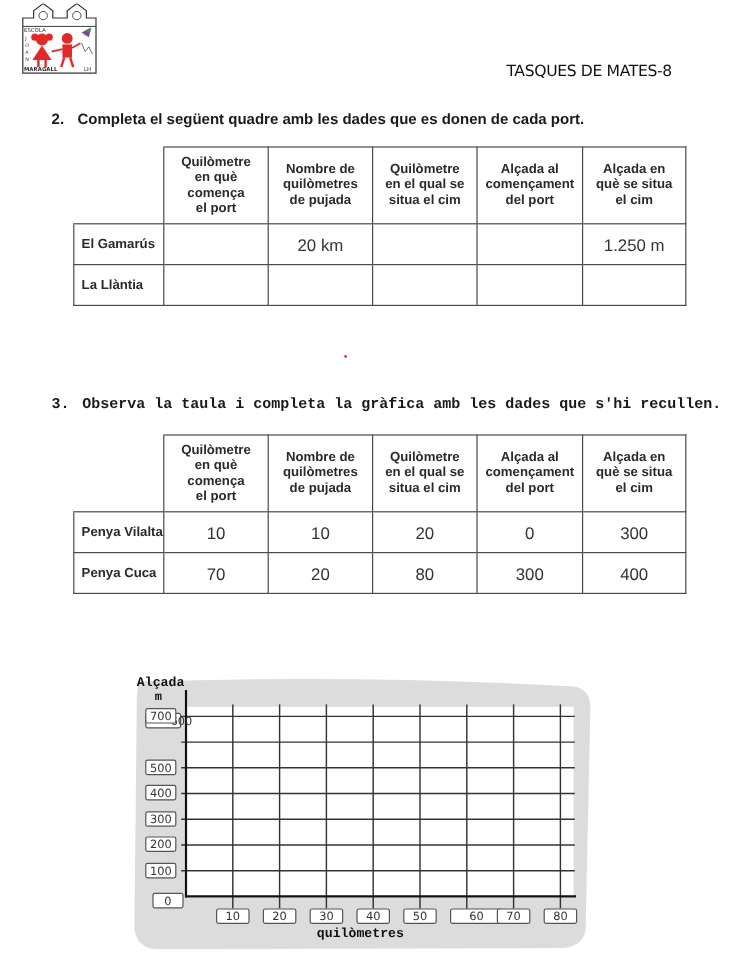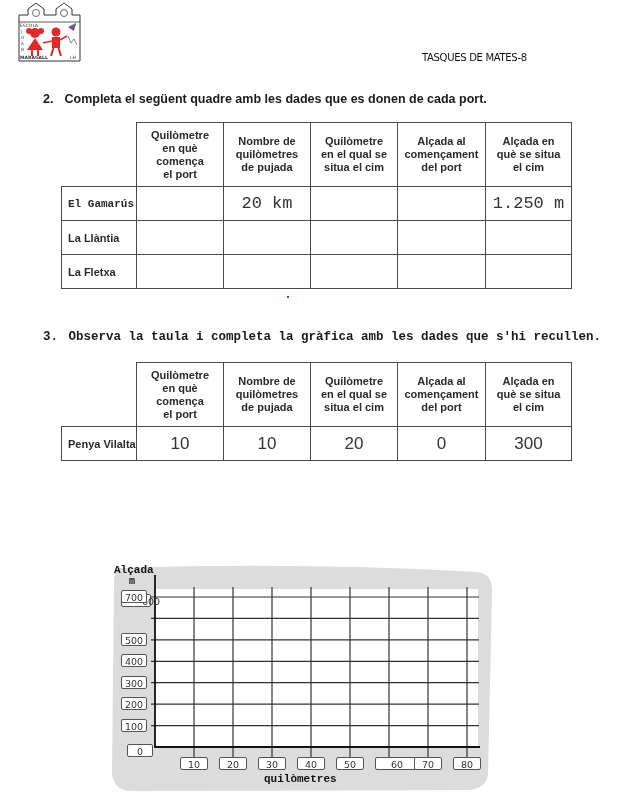--- a/index.html
+++ b/index.html
@@ -1,26 +1,26 @@
 <!DOCTYPE html>
 <html><head>
 <meta charset="utf-8">
 <style>
   html, body { margin: 0; padding: 0; background: #ffffff; }
   body { width: 627px; height: 807px; position: relative; overflow: hidden; font-family: "Liberation Sans", sans-serif; color: #1a1a1a; }
   .logo { position: absolute; left: 18px; top: 3px; width: 64px; height: 60px; }
-  .doc-title { position: absolute; left: 422px; top: 52px; font-family: "DejaVu Sans", sans-serif; font-size: 10px; color: #111; letter-spacing: -0.3px; }
+  .doc-title { position: absolute; left: 422px; top: 52px; font-family: "DejaVu Sans", sans-serif; font-size: 13px; color: #111; letter-spacing: -0.3px; }
   .question { position: absolute; left: 43px; font-size: 12.5px; font-weight: bold; color: #1a1a1a; }
   .question .num { display: inline-block; width: 18px; }
   table.grid { position: absolute; border-collapse: collapse; font-size: 11px; }
   table.grid td, table.grid th { border: 1.5px solid #4a4a4a; padding: 0; text-align: center; vertical-align: middle; }
   table.grid th { font-weight: bold; line-height: 13px; color: #2a2a2a; }
   table.grid th.corner { border-top: none; border-left: none; }
   table.grid td.rowlabel { text-align: left; padding-left: 6px; font-weight: bold; color: #2a2a2a; }
-  table.grid td.val { color: #333; font-size: 17px; }
+  table.grid td.val { color: #333; font-size: 14px; }
   .red-dot { position: absolute; left: 287px; top: 296px; width: 2px; height: 2px; background: #e0201e; }
   .chart { position: absolute; left: 100px; top: 560px; width: 400px; height: 235px; }
   .chart svg { position: absolute; left: 0; top: 0; }
   .ylabel, .xlabel { position: absolute; font-size: 11px; font-weight: bold; font-family: Liberation Mono, monospace; color: #111; }
   .tickbox { position: absolute; height: 13px; background: #fff; border: 1.2px solid #555; border-radius: 2px; font-size: 9.5px; text-align: center; line-height: 13px; color: #333; font-family: "DejaVu Sans", sans-serif; box-sizing: border-box; }
 </style>
 </head>
 <body>
 
 <div class="logo">
@@ -76,38 +76,30 @@
     </colgroup>
   <tbody>
       <tr style="height:64px;">
     <th class="corner"></th>
     <th><span>Quilòmetre</span><br><span>en què</span><br><span>comença</span><br><span>el port</span></th>
     <th><span>Nombre de</span><br><span>quilòmetres</span><br><span>de pujada</span></th>
     <th><span>Quilòmetre</span><br><span>en el qual se</span><br><span>situa el cim</span></th>
     <th><span>Alçada al</span><br><span>començament</span><br><span>del port</span></th>
     <th><span>Alçada en</span><br><span>què se situa</span><br><span>el cim</span></th>
   </tr>
-  <tr style="height:34px;font-family:Liberation Mono, monospace;">
+  <tr style="height:34px;">
     <td class="rowlabel">El Gamarús</td>
     <td class="val"></td>
     <td class="val">20 km</td>
     <td class="val"></td>
     <td class="val"></td>
     <td class="val">1.250 m</td>
   </tr>
   <tr style="height:34px;">
     <td class="rowlabel">La Llàntia</td>
-    <td class="val"></td>
-    <td class="val"></td>
-    <td class="val"></td>
-    <td class="val"></td>
-    <td class="val"></td>
-  </tr>
-  <tr style="height:34px;">
-    <td class="rowlabel">La Fletxa</td>
     <td class="val"></td>
     <td class="val"></td>
     <td class="val"></td>
     <td class="val"></td>
     <td class="val"></td>
   </tr>
 </tbody>
   </table>
 
 <div class="red-dot"></div>
@@ -135,20 +127,28 @@
     <th><span>Alçada al</span><br><span>començament</span><br><span>del port</span></th>
     <th><span>Alçada en</span><br><span>què se situa</span><br><span>el cim</span></th>
   </tr>
   <tr style="height:34px;">
     <td class="rowlabel">Penya Vilalta</td>
     <td class="val">10</td>
     <td class="val">10</td>
     <td class="val">20</td>
     <td class="val">0</td>
     <td class="val">300</td>
+  </tr>
+  <tr style="height:34px;">
+    <td class="rowlabel">Penya Cuca</td>
+    <td class="val">70</td>
+    <td class="val">20</td>
+    <td class="val">80</td>
+    <td class="val">300</td>
+    <td class="val">400</td>
   </tr>
 </tbody>
   </table>
 
 <div class="chart" id="chart">
   <svg id="chart-svg" width="400" height="235">
     <path d="M18 8 Q200 2 378 12 Q392 14 392 30 L388 215 Q386 228 370 230 L30 231 Q14 230 12 214 L14 24 Q14 10 18 8 Z" fill="#dcdcdc"></path>
     <rect x="56" y="29" width="322" height="159" fill="#ffffff"></rect>
     <g id="grid-h">
         <line x1="51" x2="379" y1="165.57142857142858" y2="165.57142857142858" stroke="#333" stroke-width="1.2"></line>

